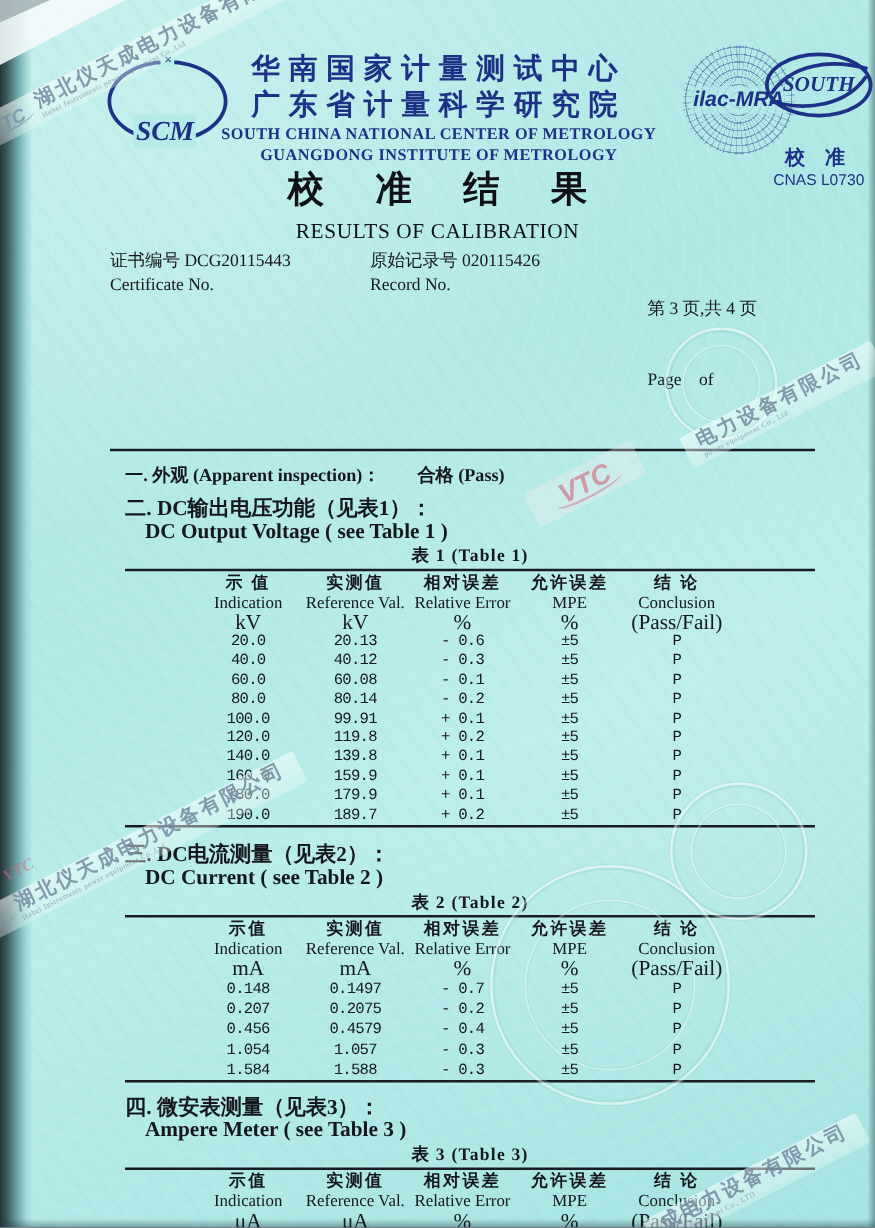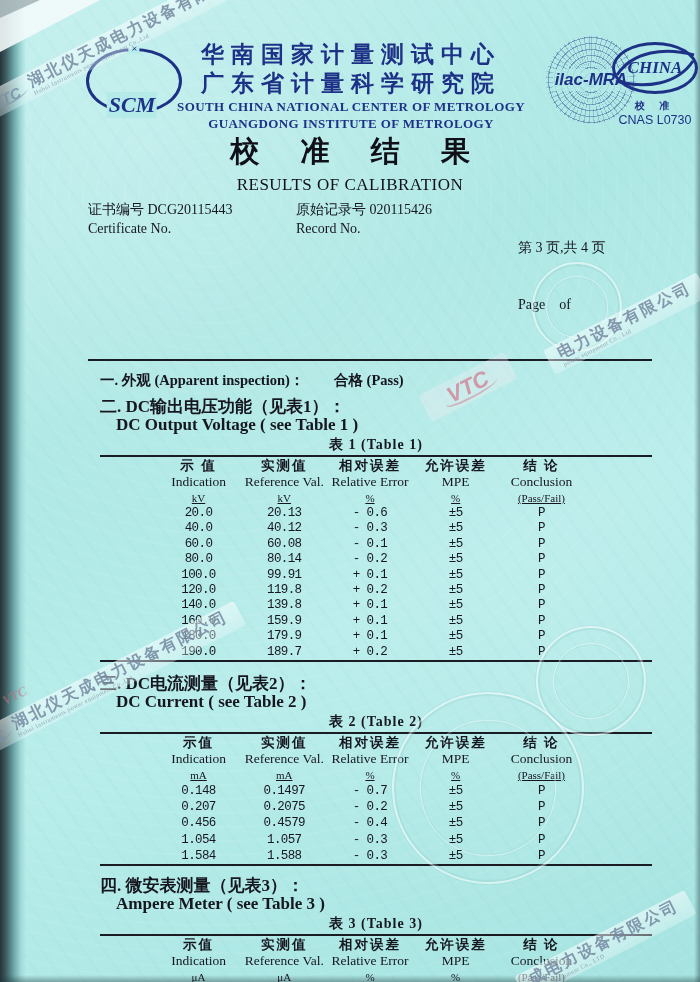--- a/index.html
+++ b/index.html
@@ -44,21 +44,21 @@
       repeating-radial-gradient(circle at 50% 50%, rgba(25,48,130,.38) 0 1px, transparent 1px 6px),
       repeating-conic-gradient(rgba(25,48,130,.22) 0 1.5deg, transparent 1.5deg 7deg);
     display:flex;align-items:center;justify-content:center;font-style:italic;}
   .ilac-label{background:rgba(180,235,233,.75);color:#1d3286;font-weight:bold;
     font-size:17px;font-family:"Liberation Sans", sans-serif;letter-spacing:0;padding:1px 2px;}
   .cnas{position:absolute;left:612px;top:42px;width:86px;text-align:center;color:#1d3286;}
   .cnas-oval{position:relative;width:80px;height:46px;border:3px solid #1d3286;border-radius:50%;
     display:flex;align-items:center;justify-content:center;margin:0 auto;}
   .cnas-word{font-weight:bold;font-style:italic;font-size:17px;letter-spacing:0;}
   .cnas-swoosh{position:absolute;inset:0;}
-  .cnas-cn{font-size:10px;font-weight:bold;letter-spacing:6px;margin-top:5px;}
+  .cnas-cn{font-size:16px;font-weight:bold;letter-spacing:6px;margin-top:22px;}
   .cnas-code{font-size:12.5px;font-weight:normal;font-family:"Liberation Sans", sans-serif;letter-spacing:0;}
 
   .title{position:absolute;left:0;top:132px;width:100%;text-align:center;}
   .title-cn{font-size:29px;font-weight:bold;letter-spacing:17px;text-indent:17px;color:#101018;}
   .title-en{font-size:17px;letter-spacing:.5px;margin-top:3px;color:#101018;}
 
   
   .content{position:absolute;left:88px;top:200px;width:564px;}
   .certrow{display:flex;align-items:flex-start;font-size:14px;line-height:19px;}
   .certrow .c1{width:208px;} .certrow .c2{width:222px;} .certrow .c3{flex:1;white-space:pre;}
@@ -70,21 +70,21 @@
   .sec .en{padding-left:16px;font-weight:bold;}
 
   .tbl{margin-top:2px;}
   .tbl-caption{text-align:center;font-size:14px;font-weight:bold;letter-spacing:1px;
     border-bottom:2px solid #1b1b24;padding-bottom:1px;margin-left:12px;}
   .tbl-rule{border:0;border-top:2px solid #1b1b24;margin:0 0 0 12px;}
   table.data{width:76%;margin-left:12%;border-collapse:collapse;table-layout:fixed;}
   table.data th, table.data td{padding:0;text-align:center;font-weight:normal;vertical-align:top;}
   .th-cn{font-size:13.5px;font-weight:bold;line-height:17px;letter-spacing:2px;}
   .th-en{font-size:13.5px;line-height:16px;}
-  .th-unit{font-size:11px;line-height:16px;text-decoration:underline;}
+  .th-unit{font-size:17px;line-height:16px;}
   table.data td{font-family:"Liberation Mono", monospace;font-size:12.5px;line-height:15.4px;letter-spacing:-.6px;}
   table.t23 td{line-height:16.2px;}
 
   
   .wm{position:absolute;transform:rotate(-27deg);pointer-events:none;
     background:linear-gradient(rgba(250,255,255,.55),rgba(238,250,250,.35));
     border-radius:3px;padding:2px 12px;display:flex;align-items:center;gap:8px;}
   .wm .txt{display:flex;flex-direction:column;line-height:1;}
   .wm .cn{font-size:16px;font-weight:bold;color:rgba(115,135,160,.85);letter-spacing:2.5px;white-space:nowrap;}
   .wm .en{font-size:6px;color:rgba(130,150,172,.85);letter-spacing:.5px;white-space:nowrap;margin-top:1px;}
@@ -129,21 +129,21 @@
 
   <div class="ilac">
     <span class="ilac-label">ilac-MRA</span>
   </div>
 
   <div class="cnas">
     <div class="cnas-oval">
       <svg class="cnas-swoosh" viewBox="0 0 80 46">
         <path d="M2 30 C 18 6, 50 2, 79 10 M1 36 C 30 44, 62 40, 78 16" fill="none" stroke="#1d3286" stroke-width="3"></path>
       </svg>
-      <span class="cnas-word">CHINA</span>
+      <span class="cnas-word">SOUTH</span>
     </div>
     <div class="cnas-cn">校 准</div>
     <div class="cnas-code">CNAS L0730</div>
   </div>
 
   <div class="title">
     <div class="title-cn">校 准 结 果</div>
     <div class="title-en">RESULTS OF CALIBRATION</div>
   </div>
 

